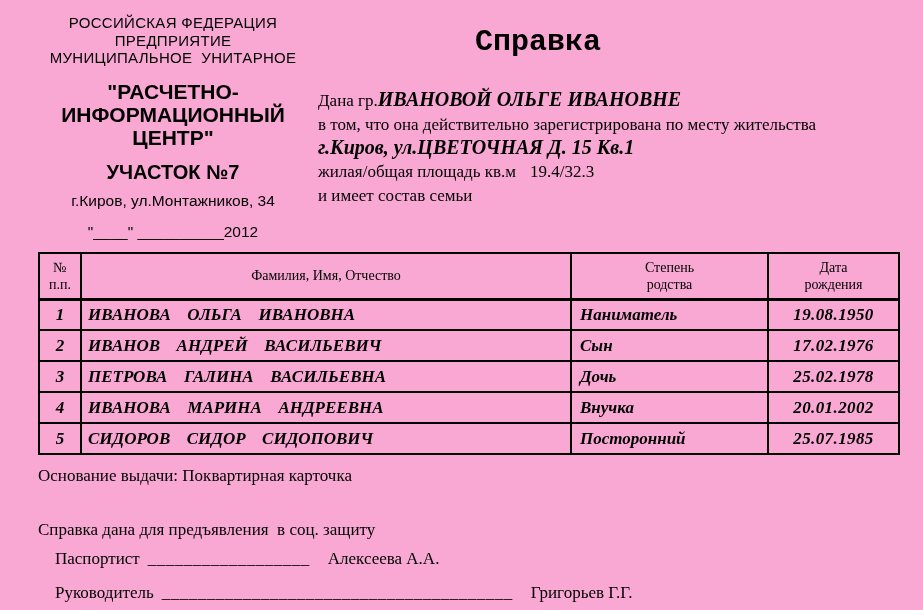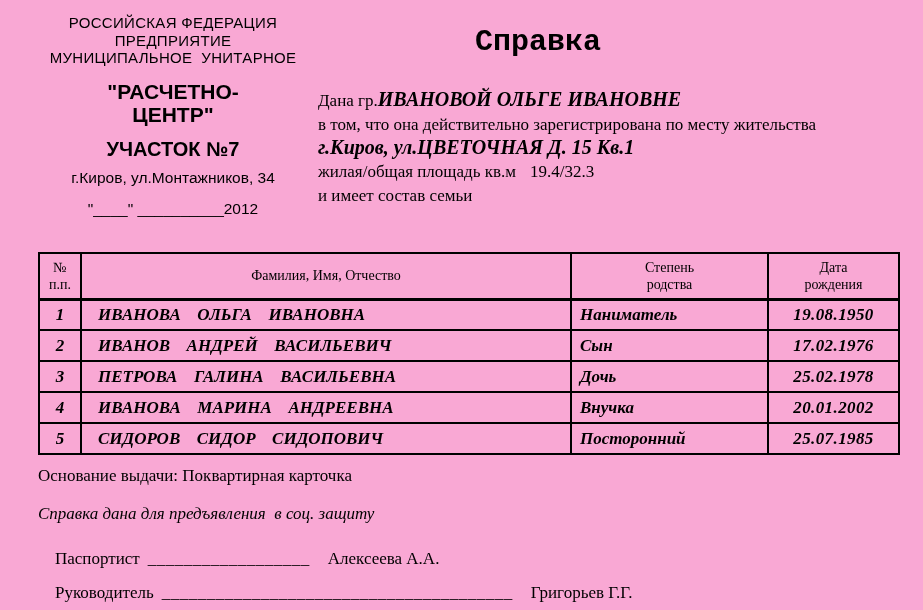--- a/index.html
+++ b/index.html
@@ -82,49 +82,50 @@
     font-family: "Liberation Serif", serif;
   }
   .family-table td {
     height: 31px;
     font-weight: bold;
     font-style: italic;
     font-size: 17px;
     vertical-align: middle;
   }
   .cell-num { text-align: center; }
-  .cell-name { padding-left: 16px; white-space: pre; word-spacing: 4px; }
+  .cell-name { padding-left: 6px; white-space: pre; word-spacing: 4px; }
   .cell-relation { padding-left: 8px; }
   .cell-birth { text-align: center; letter-spacing: 0.4px; }
 
   
   .footer-line {
     position: absolute;
     left: 38px;
     font-size: 17px;
     white-space: pre-wrap;
   }
   .f-basis { top: 466px; }
-  .f-purpose { top: 504px; font-style: italic; }
+  .f-purpose { top: 520px; }
   .f-passportist { top: 529px; }
   .f-manager { top: 563px; }
   .sig-blank { margin-left: 8px; letter-spacing: 0.5px; }
   .sig-name { margin-left: 18px; }
 </style>
 </head>
 <body>
 
 <div class="page">
 
   <div class="org-block">
     <div class="org-top">РОССИЙСКАЯ ФЕДЕРАЦИЯ</div>
     <div class="org-top">ПРЕДПРИЯТИЕ</div>
     <div class="org-top pre">МУНИЦИПАЛЬНОЕ  УНИТАРНОЕ</div>
     <div class="org-company">
       <div>"РАСЧЕТНО-</div>
+      <div>ИНФОРМАЦИОННЫЙ</div>
       <div>ЦЕНТР"</div>
     </div>
     <div class="org-district">УЧАСТОК №7</div>
     <div class="org-address">г.Киров, ул.Монтажников, 34</div>
     <div class="org-date pre">"____" __________2012</div>
   </div>
 
   <div class="cert-title">Справка</div>
 
   <div class="cert-body">

